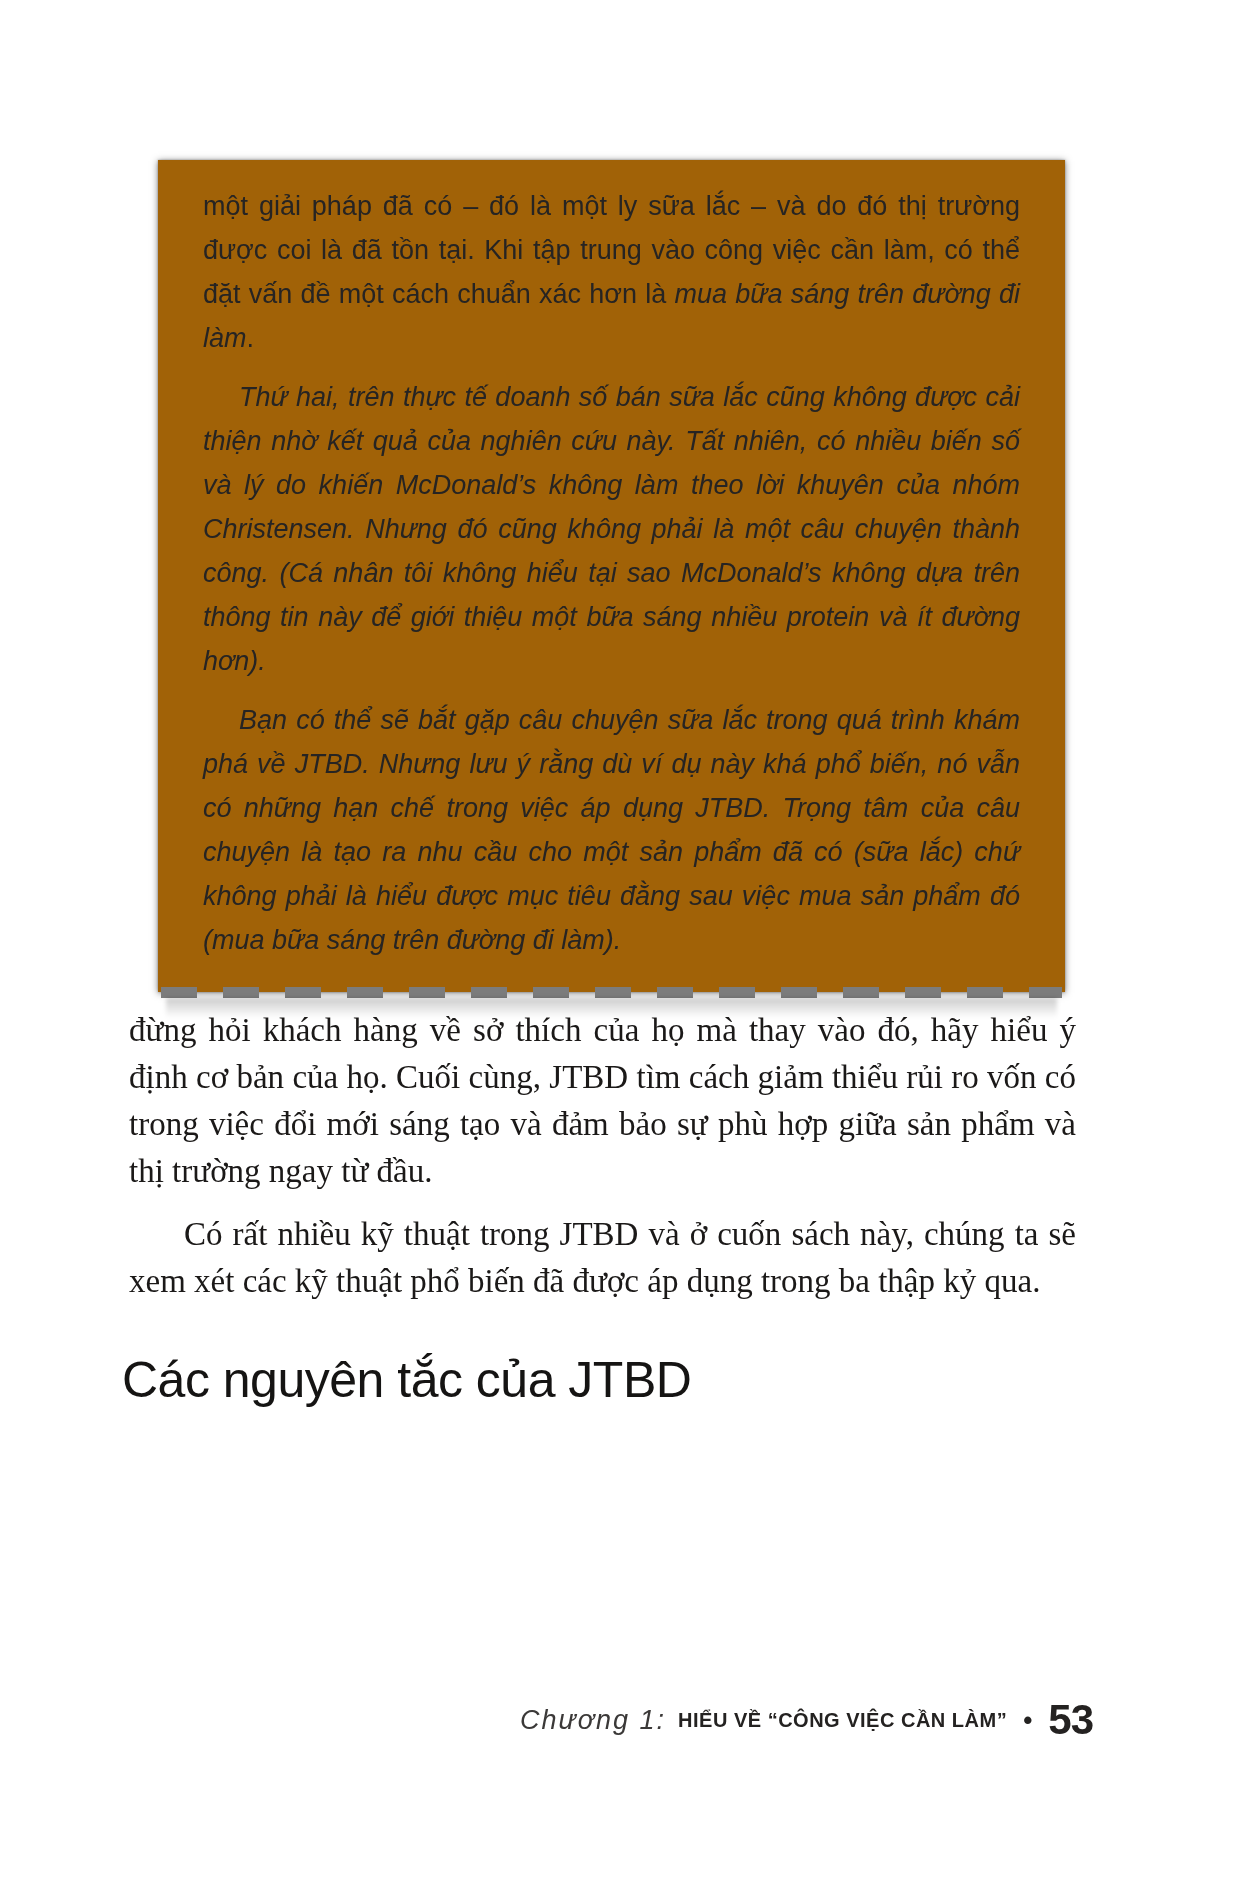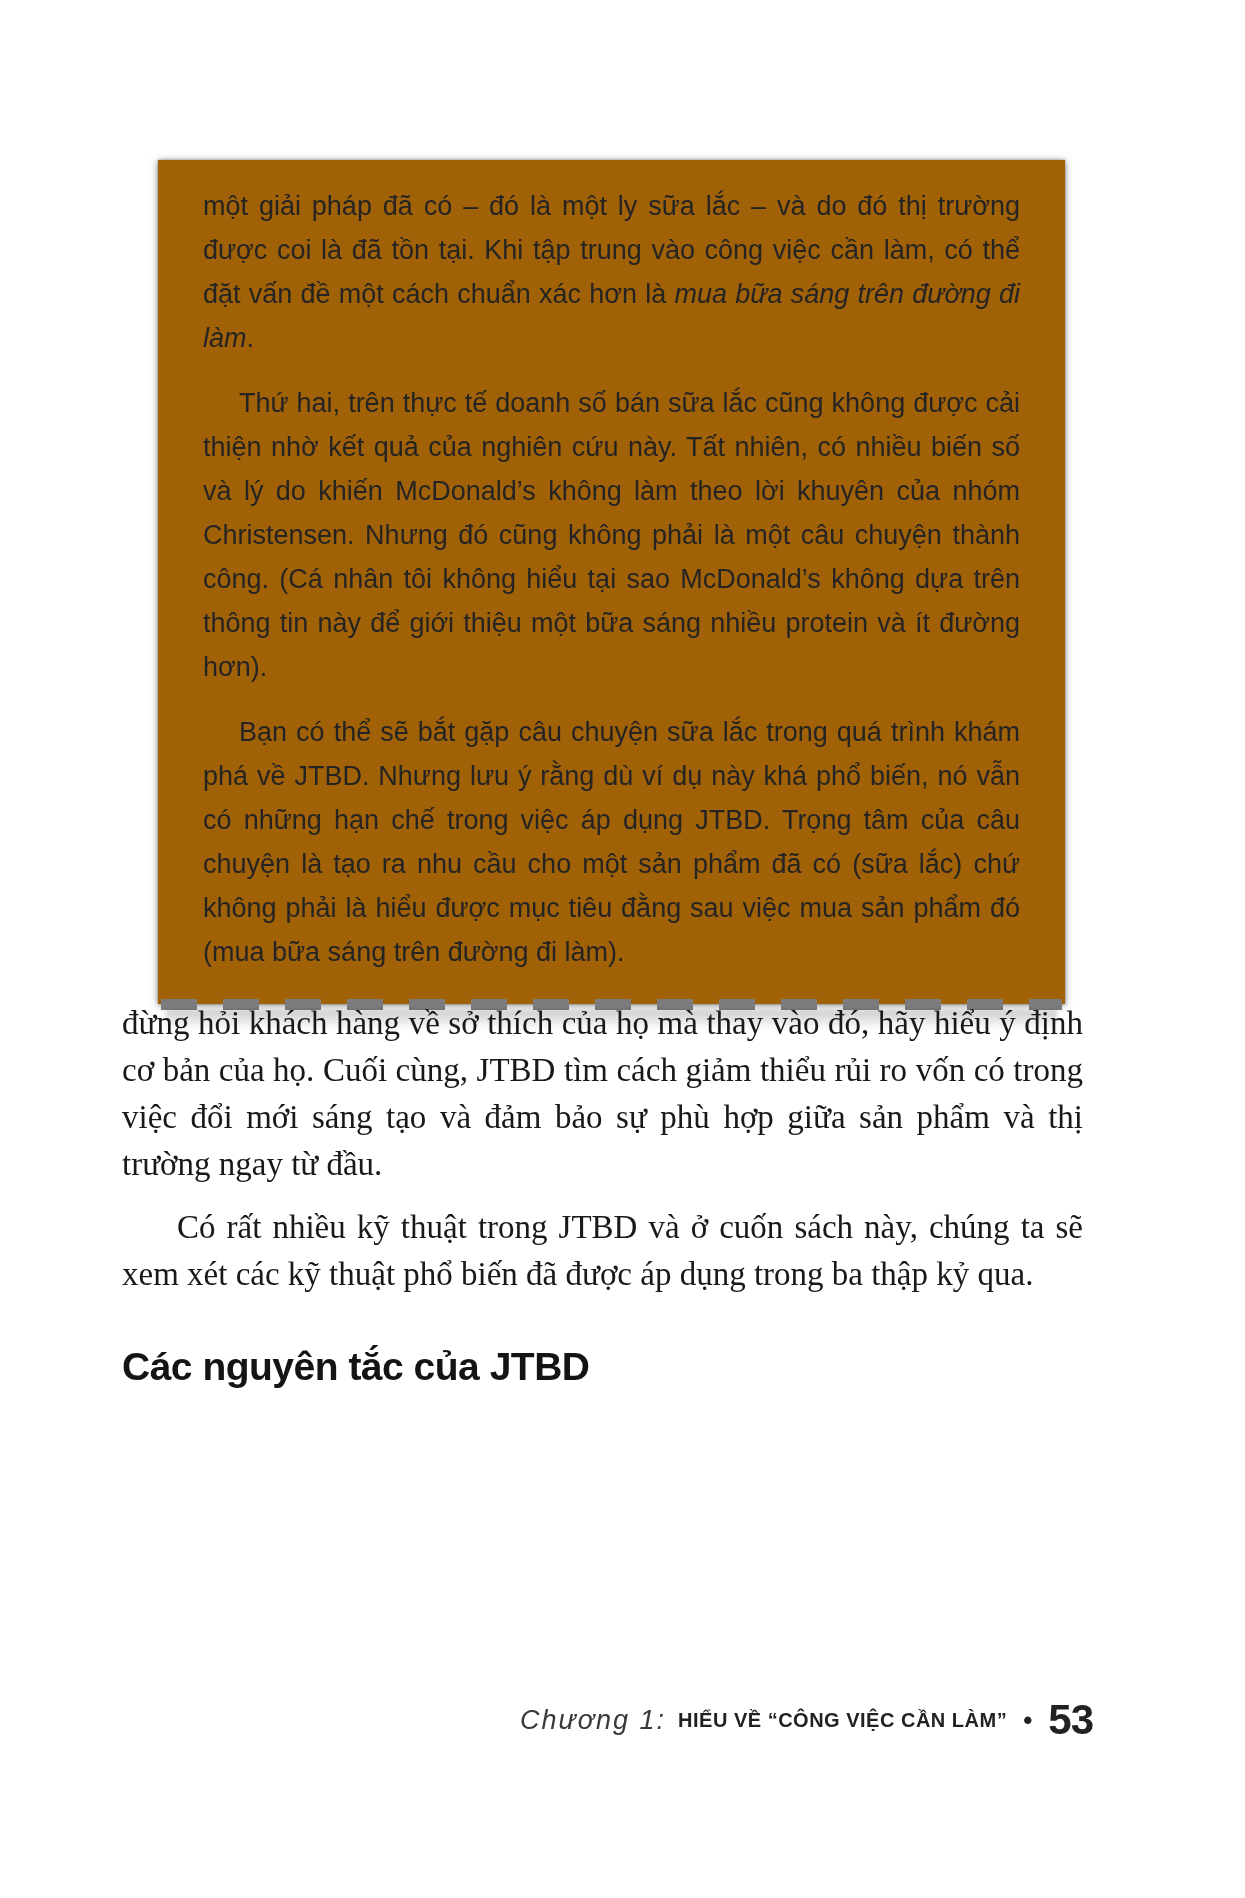--- a/index.html
+++ b/index.html
@@ -25,21 +25,21 @@
     background: #a16207;
     padding: 24px 45px 30px 45px;
     box-shadow: 0 1px 7px rgba(0,0,0,0.50), 0 0 2px rgba(0,0,0,0.30);
     font-family: "Liberation Sans", sans-serif;
     font-size: 27px;
     line-height: 44px;
     color: #262423;
     text-align: justify;
   }
   .callout p { margin: 0; }
-  .callout p + p { margin-top: 21px; text-indent: 36px; }
+  .callout p + p { margin-top: 15px; text-indent: 36px; font-style: italic; }
   .callout .ital { font-style: italic; }
   
   .dash-strip {
     position: absolute;
     left: 3px;
     right: 3px;
     bottom: -6px;
     height: 11px;
     background: repeating-linear-gradient(90deg,
       #7c7c7c 0px, #7c7c7c 36px,
@@ -60,28 +60,28 @@
     position: absolute;
     left: 122px;
     top: 1000px;
     width: 961px;
     font-family: "Liberation Serif", serif;
     font-size: 33px;
     line-height: 47px;
     text-align: justify;
     color: #1b1918;
   }
-  .content p { margin: 0; }
+  .content p { margin: 7px; }
   .content p.indent { text-indent: 55px; }
   .content p + p { margin-top: 16px; }
   .section-heading {
     margin: 48px 0 37px 0;
     font-family: "Liberation Sans", sans-serif;
-    font-weight: 700;
-    font-size: 39px;
+    font-weight: 400;
+    font-size: 50px;
     line-height: 1.1;
     letter-spacing: -0.5px;
     color: #151413;
     text-align: left;
   }
 
   
   .footer {
     position: absolute;
     right: 152px;

